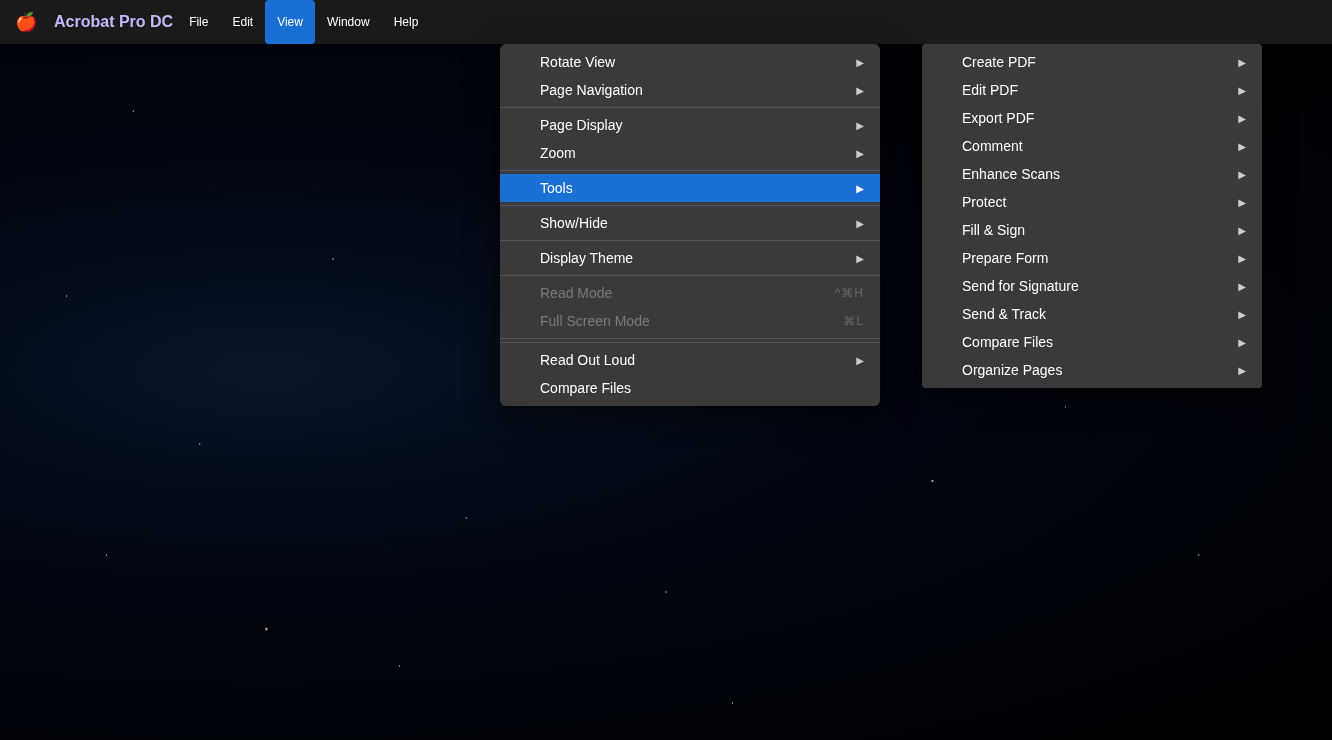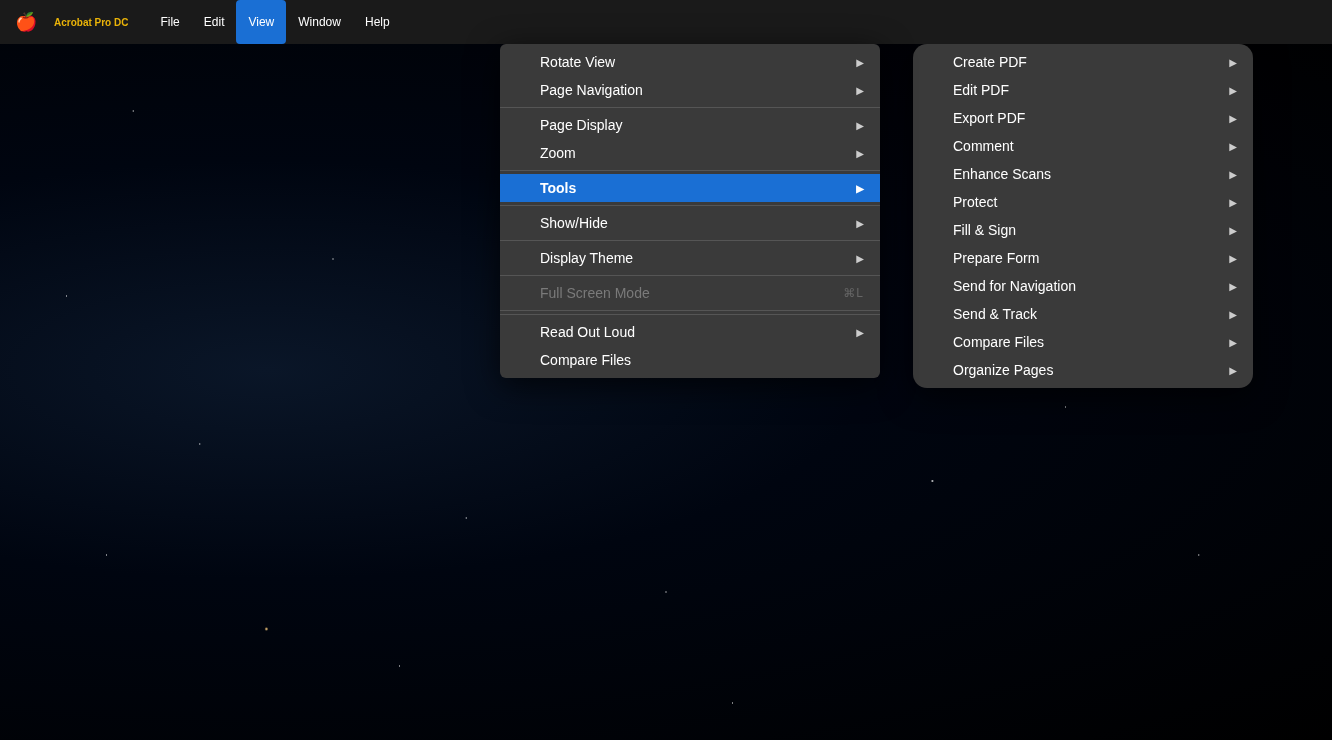--- a/index.html
+++ b/index.html
@@ -62,24 +62,24 @@
     .menubar-apple {
       width: 54px;
       display: flex;
       align-items: center;
       justify-content: center;
       color: #fff;
       font-size: 18px;
     }
 
     .menubar-app-name {
-      color: #eab308;
-      font-size: 10px;
+      color: #c4b5fd;
+      font-size: 16px;
       font-weight: 700;
-      margin-right: 20px;
+      margin-right: 4px;
     }
 
     .menubar-item {
       color: #fff;
       font-size: 12px;
       font-weight: 400;
       padding: 0 12px;
       height: 44px;
       display: flex;
       align-items: center;
@@ -96,39 +96,38 @@
       background: #3a3a3a;
       border-radius: 6px;
       box-shadow: 0 8px 32px rgba(0,0,0,0.7);
       min-width: 380px;
       padding: 4px 0;
       overflow: hidden;
     }
 
     .dropdown-menu.submenu {
       min-width: 340px;
-      margin-left: 3px;
-      border-radius: 14px;
+      margin-left: 12px;
+      border-radius: 4px;
     }
 
     .menu-item {
       display: flex;
       align-items: center;
       justify-content: space-between;
       padding: 5px 16px;
       color: #fff;
       font-size: 14px;
       cursor: default;
       white-space: nowrap;
       min-height: 28px;
     }
 
     .menu-item.highlighted {
       background: #1a6fd4;
-      font-weight: bold;
     }
 
     .menu-item.disabled {
       color: #7a7a7a;
     }
 
     .menu-item .item-left {
       display: flex;
       align-items: center;
       gap: 8px;
@@ -277,20 +276,29 @@
       <span class="item-left">
         <span class="checkmark-space"></span>
         <span>Display Theme</span>
       </span>
       <span class="item-right">
         <span class="arrow-icon">▶</span>
       </span>
     </div>
     <div class="menu-divider"></div>
 
+    <div class="menu-item disabled">
+      <span class="item-left">
+        <span class="checkmark-space"></span>
+        <span>Read Mode</span>
+      </span>
+      <span class="item-right">
+        <span class="shortcut">^⌘H</span>
+      </span>
+    </div>
 
     <div class="menu-item disabled">
       <span class="item-left">
         <span class="checkmark-space"></span>
         <span>Full Screen Mode</span>
       </span>
       <span class="item-right">
         <span class="shortcut">⌘L</span>
       </span>
     </div>
@@ -396,21 +404,21 @@
         <span>Prepare Form</span>
       </span>
       <span class="item-right">
         <span class="arrow-icon">▶</span>
       </span>
     </div>
 
     <div class="menu-item">
       <span class="item-left">
         <span class="checkmark-space"></span>
-        <span>Send for Navigation</span>
+        <span>Send for Signature</span>
       </span>
       <span class="item-right">
         <span class="arrow-icon">▶</span>
       </span>
     </div>
 
     <div class="menu-item">
       <span class="item-left">
         <span class="checkmark-space"></span>
         <span>Send &amp; Track</span>

